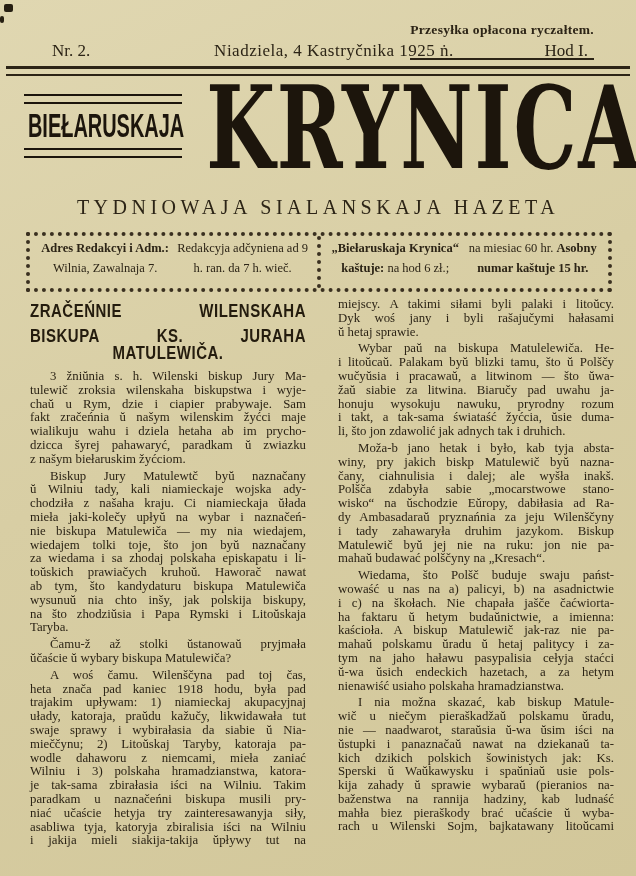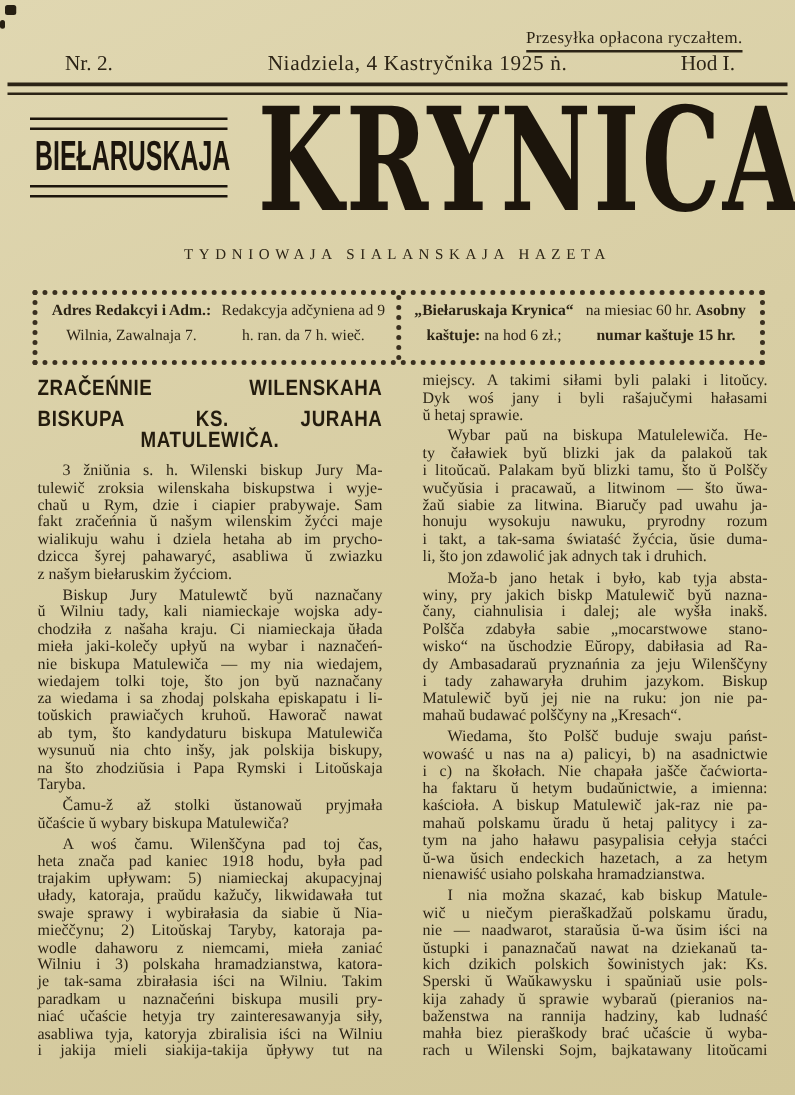--- a/index.html
+++ b/index.html
@@ -11,22 +11,22 @@
     position:relative;
   }
   .page{position:relative;width:636px;height:876px;overflow:hidden;}
   .speck{position:absolute;background:#261f12;border-radius:2px;}
   .speck1{left:4px;top:4px;width:9px;height:8px;}
   .speck2{left:0;top:16px;width:4px;height:7px;}
 
   
   .postal-note{
     position:absolute;top:22px;right:42px;
-    font-family:"Liberation Serif",serif;font-weight:normal;font-size:13.5px;
-    border-bottom:2px solid #2c2416;padding-bottom:2px;letter-spacing:.3px;
+    font-family:"Liberation Serif",serif;font-weight:bold;font-size:13.5px;
+    border-bottom:2px solid #2c2416;padding-bottom:20px;letter-spacing:.3px;
   }
   .issue-row{
     position:absolute;top:41px;left:0;width:100%;height:22px;
     font-size:17px;
   }
   .issue-no{position:absolute;left:52px;top:0;text-align:center;}
   .date-line{position:absolute;left:16px;width:100%;text-align:center;top:0;letter-spacing:.5px;}
   .year-label{position:absolute;right:48px;top:0;}
   .rule-double{
     position:absolute;top:66px;left:6px;right:6px;height:5px;
@@ -48,21 +48,21 @@
     margin:10px 0;letter-spacing:0;
   }
   .masthead-main-wrap{flex:1;text-align:center;}
   .masthead-main{
     display:inline-block;font-family:"DejaVu Serif","Liberation Serif",serif;
     font-weight:bold;font-size:88px;color:#1c150c;white-space:nowrap;
     letter-spacing:2px;transform:scale(.9,1.3);transform-origin:center;
   }
   .subtitle{
     position:absolute;top:196px;left:0;width:100%;text-align:center;
-    font-size:12px;letter-spacing:4.5px;color:#2c2416;
+    font-size:20px;letter-spacing:4.5px;color:#2c2416;
   }
 
   
   .info-box{
     position:absolute;top:232px;left:26px;right:24px;height:52px;
     border:4px dotted #3a3020;display:flex;align-items:stretch;
     font-size:12.5px;line-height:20px;
   }
   .info-cell{flex:1;display:flex;flex-direction:row;justify-content:center;text-align:center;padding:2px 6px;}
   .info-divider{width:0;border-left:4px dotted #3a3020;flex:none;}
@@ -136,21 +136,21 @@
         <div class="hl hl1">ZRAČEŃNIE WILENSKAHA BISKUPA KS. JURAHA</div>
         <div class="hl hl2">MATULEWIČA.</div>
       </div>
       <div>
           <div class="para">
             <div class="line indent">3 žniŭnia s. h. Wilenski biskup Jury Ma-</div>
             <div class="line">tulewič zroksia wilenskaha biskupstwa i wyje-</div>
             <div class="line">chaŭ u Rym, dzie i ciapier prabywaje. Sam</div>
             <div class="line">fakt zračeńnia ŭ našym wilenskim žyćci maje</div>
             <div class="line">wialikuju wahu i dziela hetaha ab im prycho-</div>
-            <div class="line">dzicca šyrej pahawaryć, asabliwa ŭ zwiazku</div>
+            <div class="line">dzicca šyrej pahawaryć, paradkam ŭ zwiazku</div>
             <div class="line endline">z našym biełaruskim žyćciom.</div>
           </div>
           <div class="para">
             <div class="line indent">Biskup Jury Matulewtč byŭ naznačany</div>
             <div class="line">ŭ Wilniu tady, kali niamieckaje wojska ady-</div>
             <div class="line">chodziła z našaha kraju. Ci niamieckaja ŭłada</div>
             <div class="line">mieła jaki-kolečy upłyŭ na wybar i naznačeń-</div>
             <div class="line">nie biskupa Matulewiča — my nia wiedajem,</div>
             <div class="line">wiedajem tolki toje, što jon byŭ naznačany</div>
             <div class="line">za wiedama i sa zhodaj polskaha episkapatu i li-</div>
@@ -160,21 +160,21 @@
             <div class="line">na što zhodziŭsia i Papa Rymski i Litoŭskaja</div>
             <div class="line endline">Taryba.</div>
           </div>
           <div class="para">
             <div class="line indent">Čamu-ž až stolki ŭstanowaŭ pryjmała</div>
             <div class="line endline">ŭčaście ŭ wybary biskupa Matulewiča?</div>
           </div>
           <div class="para">
             <div class="line indent">A woś čamu. Wilenščyna pad toj čas,</div>
             <div class="line">heta znača pad kaniec 1918 hodu, była pad</div>
-            <div class="line">trajakim upływam: 5) niamieckaj akupacyjnaj</div>
+            <div class="line">trajakim upływam: 1) niamieckaj akupacyjnaj</div>
             <div class="line">ułady, katoraja, praŭdu kažučy, likwidawała tut</div>
             <div class="line">swaje sprawy i wybirałasia da siabie ŭ Nia-</div>
             <div class="line">mieččynu; 2) Litoŭskaj Taryby, katoraja pa-</div>
             <div class="line">wodle dahaworu z niemcami, mieła zaniać</div>
             <div class="line">Wilniu i 3) polskaha hramadzianstwa, katora-</div>
             <div class="line">je tak-sama zbirałasia iści na Wilniu. Takim</div>
             <div class="line">paradkam u naznačeńni biskupa musili pry-</div>
             <div class="line">niać učaście hetyja try zainteresawanyja siły,</div>
             <div class="line">asabliwa tyja, katoryja zbiralisia iści na Wilniu</div>
             <div class="line">i jakija mieli siakija-takija ŭpływy tut na</div>
@@ -183,21 +183,20 @@
     </div>
     <div class="col">
       <div>
           <div class="para">
             <div class="line">miejscy. A takimi siłami byli palaki i litoŭcy.</div>
             <div class="line">Dyk woś jany i byli rašajučymi hałasami</div>
             <div class="line endline">ŭ hetaj sprawie.</div>
           </div>
           <div class="para">
             <div class="line indent">Wybar paŭ na biskupa Matulelewiča. He-</div>
-            <div class="line">ty čaławiek byŭ blizki jak da palakoŭ tak</div>
             <div class="line">i litoŭcaŭ. Palakam byŭ blizki tamu, što ŭ Polščy</div>
             <div class="line">wučyŭsia i pracawaŭ, a litwinom — što ŭwa-</div>
             <div class="line">žaŭ siabie za litwina. Biaručy pad uwahu ja-</div>
             <div class="line">honuju wysokuju nawuku, pryrodny rozum</div>
             <div class="line">i takt, a tak-sama świataść žyćcia, ŭsie duma-</div>
             <div class="line endline">li, što jon zdawolić jak adnych tak i druhich.</div>
           </div>
           <div class="para">
             <div class="line indent">Moža-b jano hetak i było, kab tyja absta-</div>
             <div class="line">winy, pry jakich biskp Matulewič byŭ nazna-</div>

